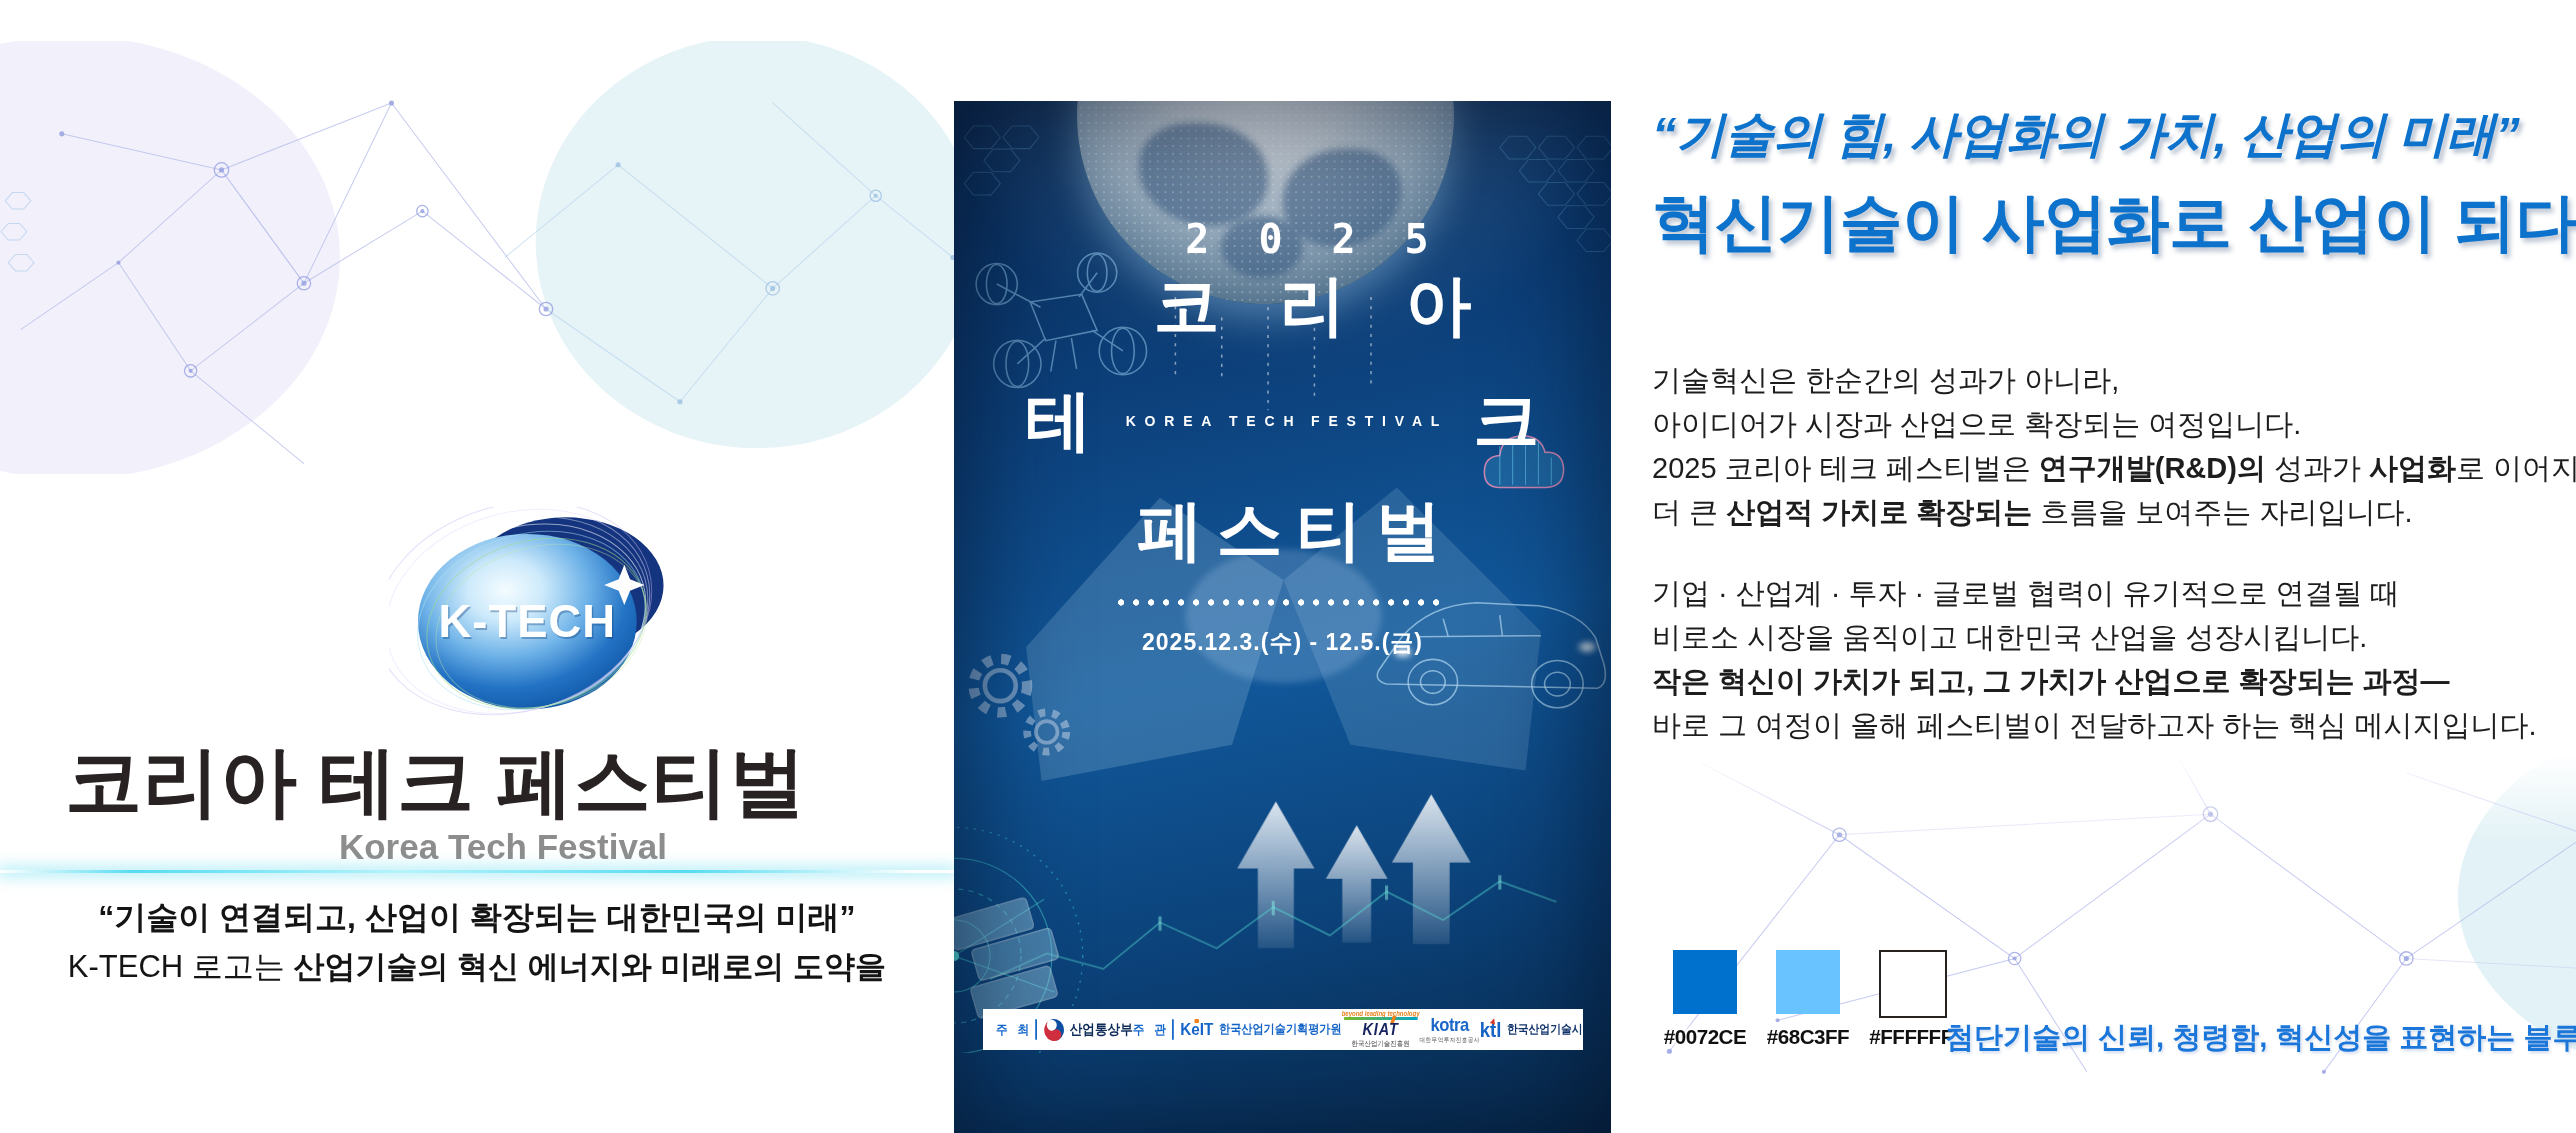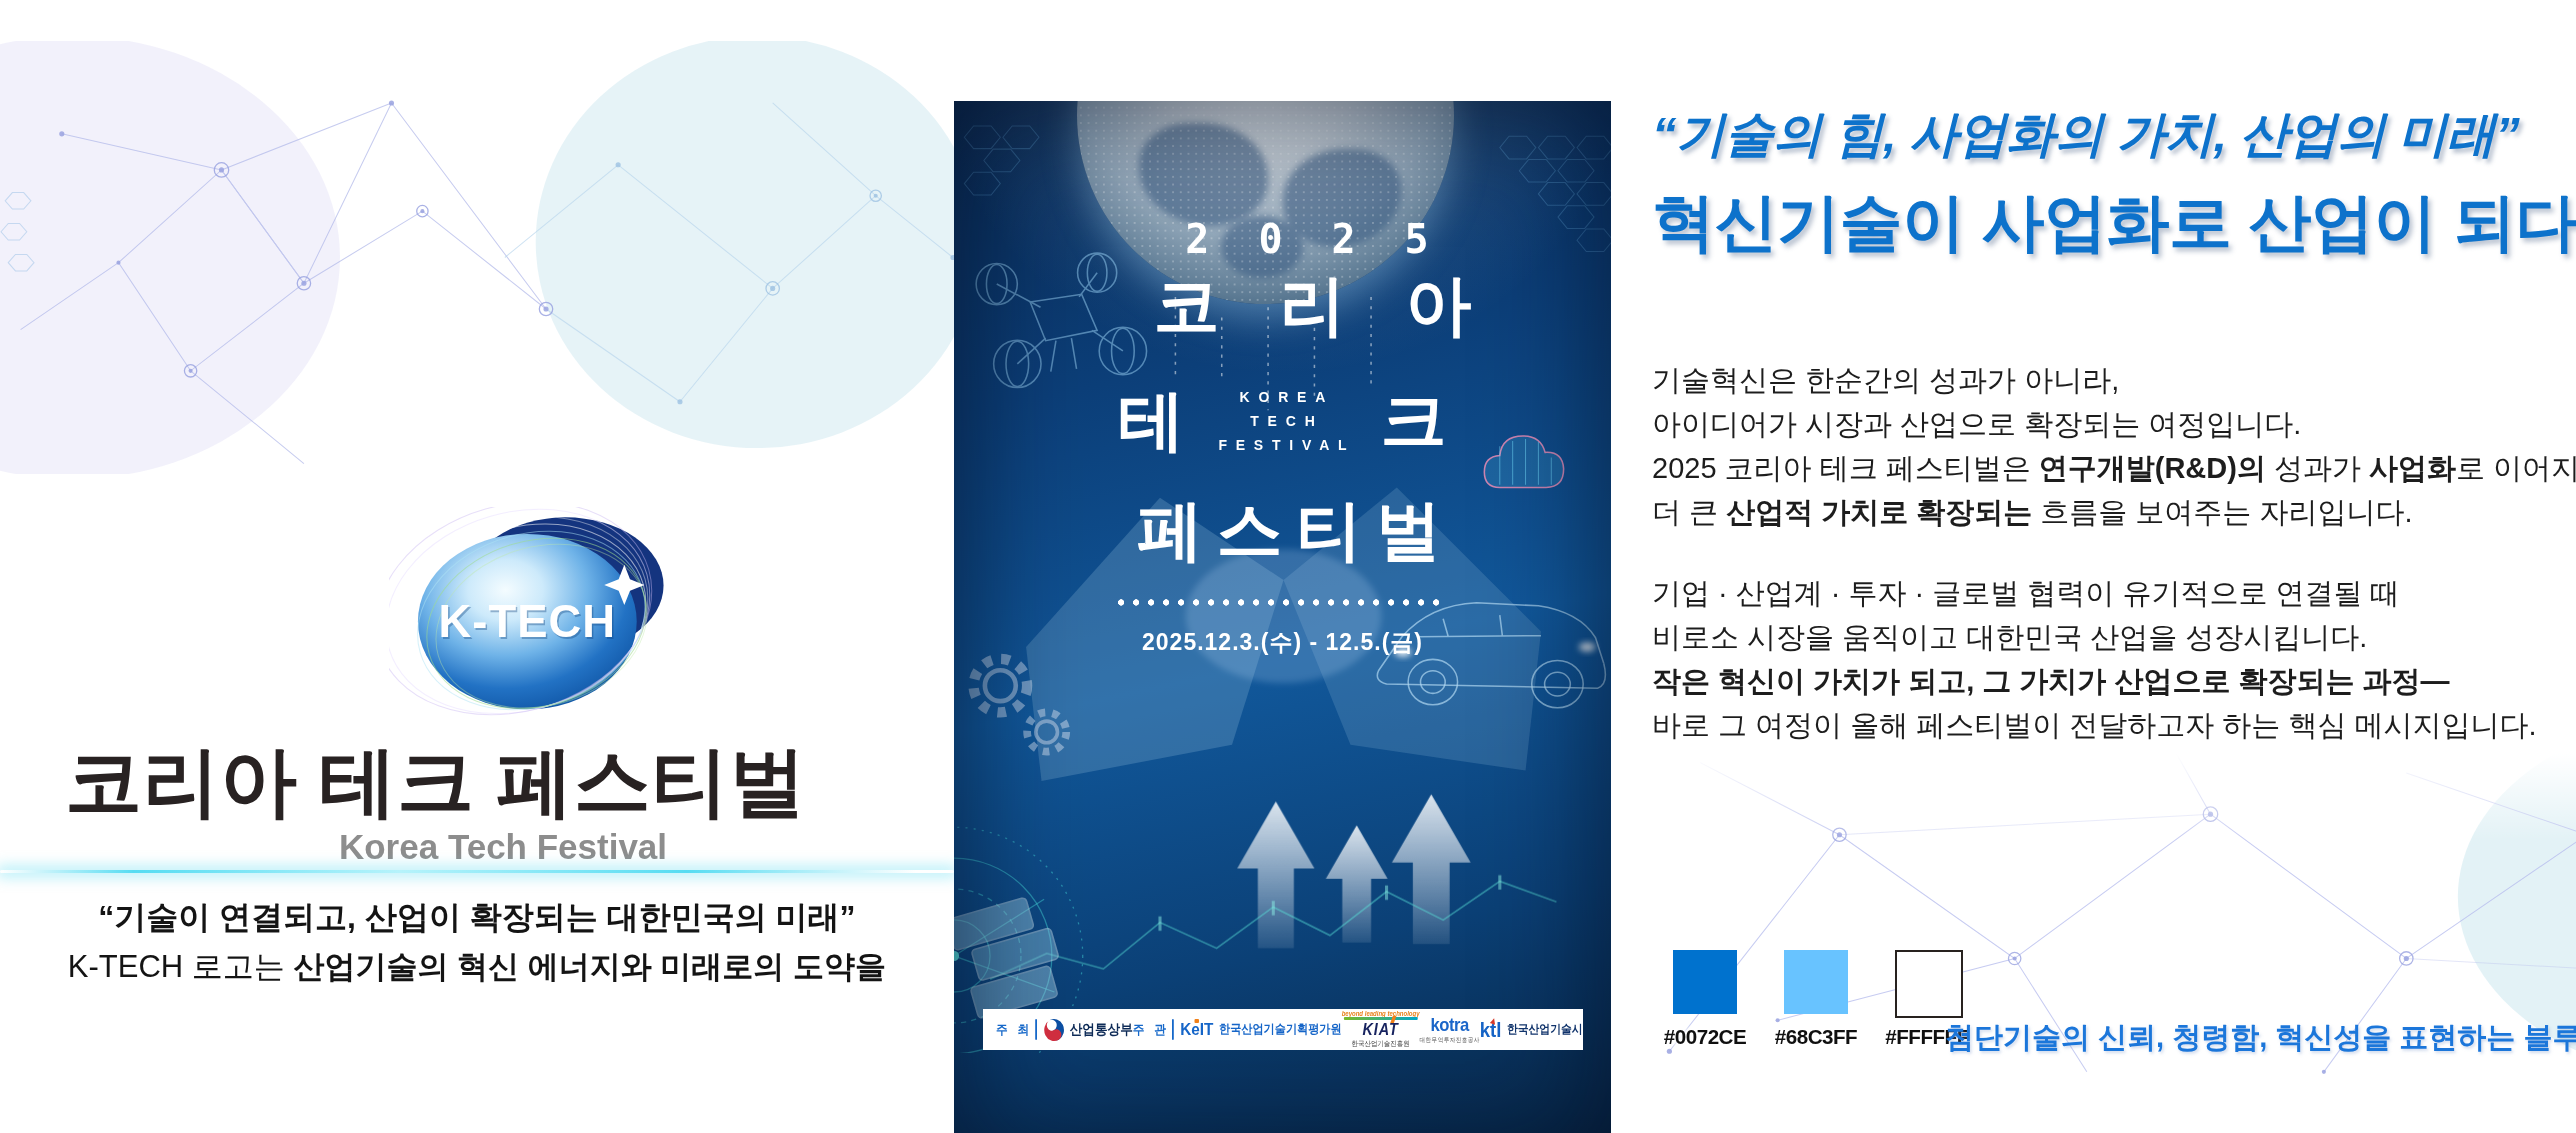--- a/index.html
+++ b/index.html
@@ -38,21 +38,21 @@
   .land{position:absolute;background:rgba(53,88,128,.55);filter:blur(3.6px)}
   .land1{left:62px;top:196px;width:129px;height:103px;border-radius:45% 60% 50% 65%}
   .land2{left:206px;top:222px;width:118px;height:98px;border-radius:60% 45% 65% 50%}
   .land3{left:144px;top:289px;width:82px;height:62px;border-radius:50%}
   .p-text{left:0;width:100%;text-align:center;color:#fff;z-index:2}
   .p-2025{top:115px;font-family:"DejaVu Sans Mono","Liberation Mono",monospace;font-size:40px;font-weight:700;
           letter-spacing:49px;padding-left:49px}
   .p-t1{top:160px;font-size:66px;font-weight:900;letter-spacing:60px;padding-left:60px}
   .p-mid{top:275px;display:flex;justify-content:center;align-items:center;gap:25px;width:100%;left:0;color:#fff;z-index:2}
   .p-mid .big{font-size:66px;font-weight:900}
-  .p-mid .en{display:flex;flex-direction:column;text-align:center}
+  .p-mid .en{display:flex;flex-direction:row;text-align:center}
   .p-mid .en span{font-size:14px;font-weight:700;letter-spacing:8.8px;padding-left:8.8px;line-height:24px}
   .p-t3{top:385px;font-size:66px;font-weight:900;letter-spacing:13.4px;padding-left:13.4px}
   .p-dots{left:164px;top:498px;width:330px;height:6.7px;z-index:2;
           background:radial-gradient(circle at 3.1px 3.3px,#fff 2.8px,rgba(255,255,255,0) 3.3px);
           background-size:15px 6.7px;background-repeat:repeat-x}
   .p-date{top:526px;font-size:23px;font-weight:800;letter-spacing:1px}
   .p-venue{top:575px;font-size:26px;font-weight:800}
 
   .p-sponsor{left:29px;top:908px;width:600px;height:41px;background:#fff;border-radius:0;z-index:3;
              display:flex;align-items:center;overflow:hidden}
@@ -86,21 +86,21 @@
   .headline-main{left:1652px;top:180px;width:1247px;font-size:63px;font-weight:900;color:#0d72cb;
                  letter-spacing:-0.5px;text-shadow:3.1px 4.1px 5.2px rgba(100,120,150,.45)}
   .para{left:1652px;width:1236px;font-size:29px;color:#1d1d1d;line-height:44px;font-weight:400}
   .para .b{font-weight:800}
   #para1{top:358px}
   #para2{top:571px}
   #net-right{left:1623px;top:742px}
   .fade-top{left:1623px;top:742px;width:1276px;height:98px;
             background:linear-gradient(180deg,#ffffff 12%,rgba(255,255,255,0) 100%)}
   .palette-row{left:1673px;top:950px;display:flex}
-  .swatch-item{position:relative;width:80px;margin-right:31px}
+  .swatch-item{position:relative;width:80px;margin-right:23px}
   .swatch-box{width:64px;height:64px}
   .swatch-border{border:2.6px solid #28221f}
   .swatch-label{position:absolute;top:75px;left:-18px;width:100px;text-align:center;font-size:20.6px;font-weight:700;
                 color:#101010;letter-spacing:-0.5px;
                 text-shadow:0 0 6.2px #fff,0 0 6.2px #fff,0 0 9.3px #fff}
   .palette-caption{left:1945px;top:1018px;font-size:29px;font-weight:800;color:#1b76da;
                    text-shadow:1.5px 2.1px 3.1px rgba(120,150,200,.35);white-space:nowrap}
 </style>
 </head>
 <body>

